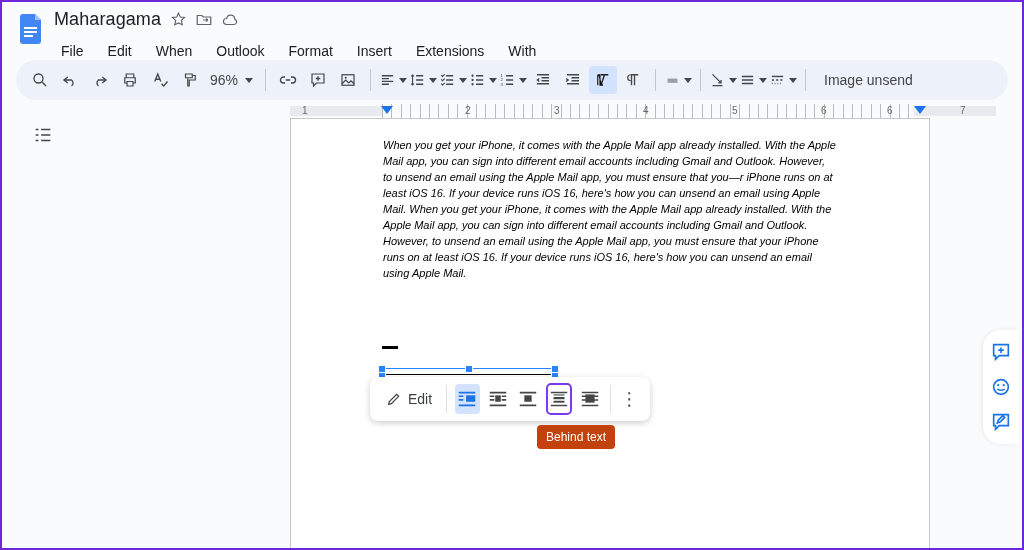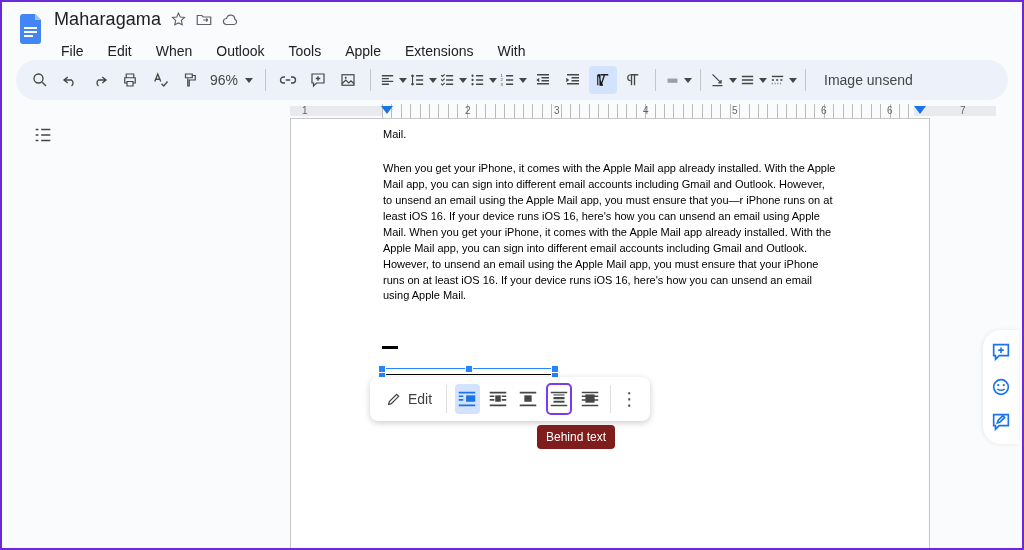--- a/index.html
+++ b/index.html
@@ -57,32 +57,32 @@
              background:#fff; border-radius:8px; box-shadow:0 2px 6px rgba(0,0,0,.2);
              display:flex; align-items:center; padding:0 10px; gap:6px; }
 .float-bar .edit { display:flex; align-items:center; gap:6px; padding:0 6px; font-size:14px; color:#3c4043;}
 .float-bar .vsep { width:1px; height:28px; background:#e0e0e0; margin:0 2px; }
 .wbtn { width:30px; height:30px; border-radius:4px; display:flex; align-items:center; justify-content:center; }
 .wbtn.active { background:#d3e3fd; }
 .wbtn.hl { outline:2px solid #7c3aed; outline-offset:-1px; }
 .wbtn svg { width:22px; height:22px; }
 .more { font-size:18px; color:#444746; width:26px; text-align:center; }
 
-.tooltip { position:absolute; left:535px; top:423px; background:#7f1d1d; color:#fff;
+.tooltip { position:absolute; left:535px; top:423px; background:#c2410c; color:#fff;
            font-size:12px; padding:5px 9px; border-radius:4px; }
 
 
 .side-fab { position:absolute; right:3px; top:328px; width:36px; background:#fff;
             border-radius:18px 0 0 18px; box-shadow:-1px 0 4px rgba(0,0,0,.08);
             display:flex; flex-direction:column; gap:11px; padding:10px 6px; }
 .side-fab .sic { width:24px; height:24px; color:#1a73e8; display:flex; align-items:center; justify-content:center; }
 
 .drop { width:0; height:0; border-left:4px solid transparent; border-right:4px solid transparent;
         border-top:5px solid #444746; margin-left:3px; }
-.para2 { margin-top:18px; }
+.para2 { margin-top:11px;font-style:italic; }
 .cursor-blob { position:absolute; left:91px; top:227px; width:16px; height:4px;
                border-top:3px solid #000; }
 .ruler-bar { position:absolute; top:0; height:14px; left:0; right:0;
              background:
               repeating-linear-gradient(to right,#bbb 0,#bbb 1px,transparent 1px,transparent 9.4px); }
 .ruler-shade { position:absolute; top:2px; height:10px; background:#e8eaed; }
 </style>
 </head>
 <body>
 
@@ -114,22 +114,22 @@
           <svg viewBox="0 0 24 24" width="18" height="18">
             <path fill="none" stroke="#5f6368" stroke-width="1.6" d="M7 18a4 4 0 1 1 .5-8 5.5 5.5 0 0 1 10.9 1.2A3.5 3.5 0 0 1 17.5 18z"></path>
           </svg>
         </span>
     </div>
     <div class="menu-row">
       <div class="mi">File</div>
       <div class="mi">Edit</div>
       <div class="mi">When</div>
       <div class="mi">Outlook</div>
-      <div class="mi">Tools</div>
-      <div class="mi">Apple</div>
+      <div class="mi">Format</div>
+      <div class="mi">Insert</div>
       <div class="mi">Extensions</div>
       <div class="mi">With</div>
     </div>
   </div>
 </div>
 
 <div class="toolbar">
   <div class="tbtn">
       <svg viewBox="0 0 24 24">
         <circle cx="10" cy="10" r="6" fill="none" stroke="#444746" stroke-width="1.8"></circle>
@@ -298,21 +298,20 @@
 
   <div class="outline">
     <svg viewBox="0 0 24 24" width="22" height="22">
         <path stroke="#444746" stroke-width="1.8" d="M4 6h3M4 12h3M4 18h3M10 6h10M10 12h10M10 18h10"></path>
       </svg>
   </div>
 
   <div class="page">
     <div class="doc-body">
       <div style="height:8px"></div>
-      <div>Mail.</div>
       <div class="para2">When you get your iPhone, it comes with the Apple Mail app already installed. With the Apple Mail app, you can sign into different email accounts including Gmail and Outlook. However, to unsend an email using the Apple Mail app, you must ensure that you—r iPhone runs on at least iOS 16. If your device runs iOS 16, here's how you can unsend an email using Apple Mail. When you get your iPhone, it comes with the Apple Mail app already installed. With the Apple Mail app, you can sign into different email accounts including Gmail and Outlook. However, to unsend an email using the Apple Mail app, you must ensure that your iPhone runs on at least iOS 16. If your device runs iOS 16, here's how you can unsend an email using Apple Mail.</div>
     </div>
     <div class="cursor-blob"></div>
     <div class="resize-line"></div>
     <div class="sel-border">
       <div class="handle h-tl"></div>
       <div class="handle h-tm"></div>
       <div class="handle h-tr"></div>
       <div class="handle h-ml"></div>
       <div class="handle h-mr"></div>

